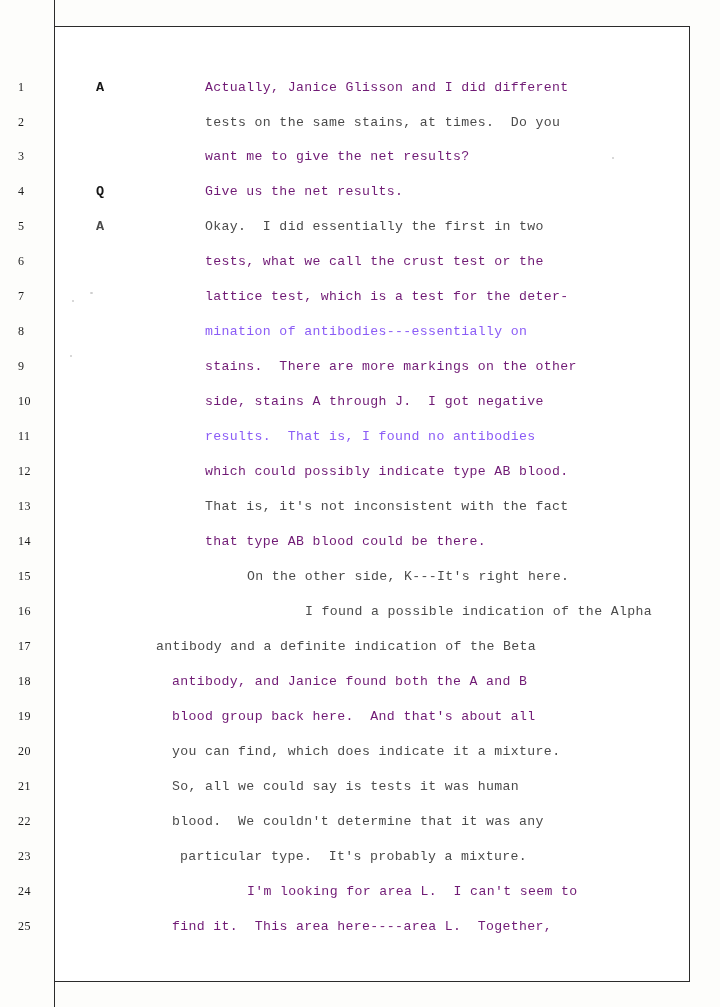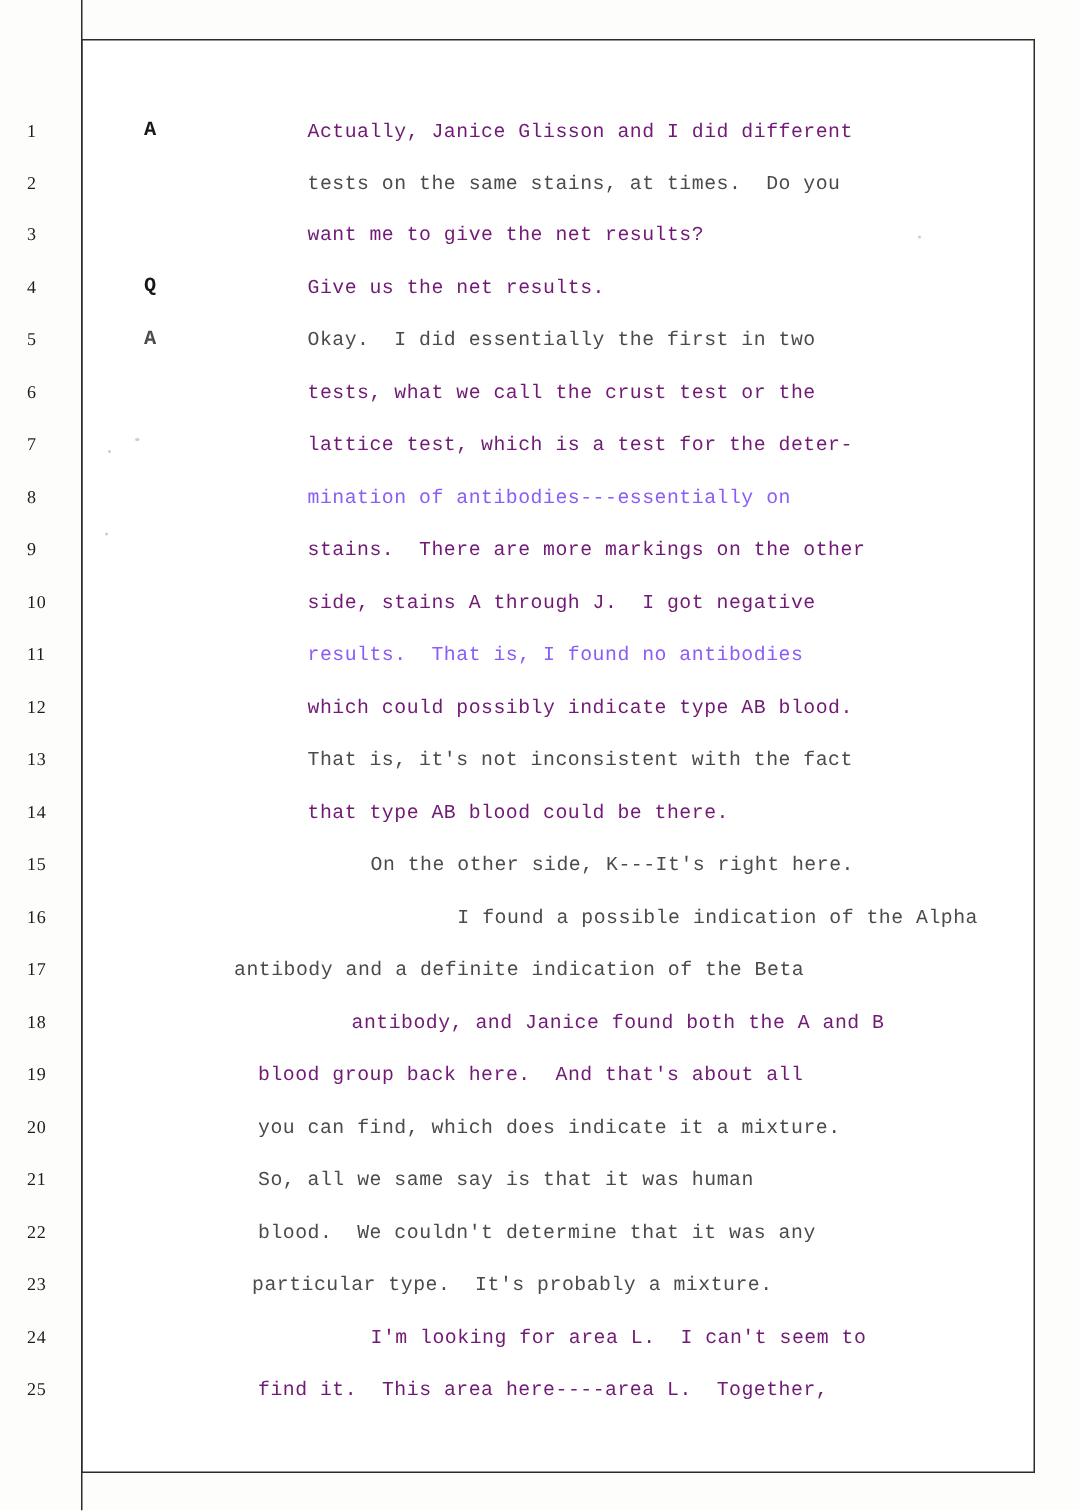--- a/index.html
+++ b/index.html
@@ -218,51 +218,51 @@
 
     <div class="line" style="top:639px;">
       <span class="lineno">17</span>
       <span class="speaker"></span>
       <span class="text faded" style="left:156px;">antibody and a definite indication of the Beta</span>
     </div>
 
     <div class="line" style="top:674px;">
       <span class="lineno">18</span>
       <span class="speaker"></span>
-      <span class="text" style="left:172px;text-align:center;">antibody, and Janice found both the A and B</span>
+      <span class="text" style="left:172px;">antibody, and Janice found both the A and B</span>
     </div>
 
     <div class="line" style="top:709px;">
       <span class="lineno">19</span>
       <span class="speaker"></span>
       <span class="text" style="left:172px;">blood group back here.  And that's about all</span>
     </div>
 
     <div class="line" style="top:744px;">
       <span class="lineno">20</span>
       <span class="speaker"></span>
       <span class="text faded" style="left:172px;">you can find, which does indicate it a mixture.</span>
     </div>
 
     <div class="line" style="top:779px;">
       <span class="lineno">21</span>
       <span class="speaker"></span>
-      <span class="text faded" style="left:172px;">So, all we same say is that it was human</span>
+      <span class="text faded" style="left:172px;">So, all we could say is tests it was human</span>
     </div>
 
     <div class="line" style="top:814px;">
       <span class="lineno">22</span>
       <span class="speaker"></span>
       <span class="text faded" style="left:172px;">blood.  We couldn't determine that it was any</span>
     </div>
 
     <div class="line" style="top:849px;">
       <span class="lineno">23</span>
       <span class="speaker"></span>
-      <span class="text faded" style="left:168px;">particular type.  It's probably a mixture.</span>
+      <span class="text faded" style="left:180px;">particular type.  It's probably a mixture.</span>
     </div>
 
     <div class="line" style="top:884px;">
       <span class="lineno">24</span>
       <span class="speaker"></span>
       <span class="text indent">I'm looking for area L.  I can't seem to</span>
     </div>
 
     <div class="line" style="top:919px;">
       <span class="lineno">25</span>

